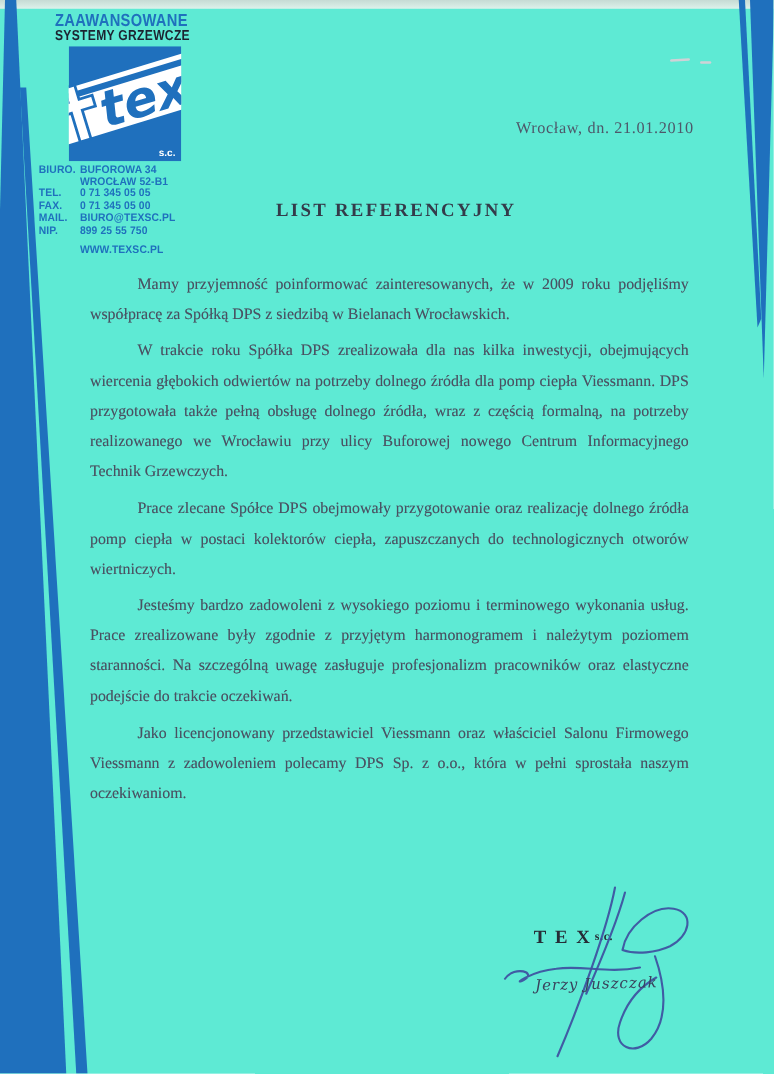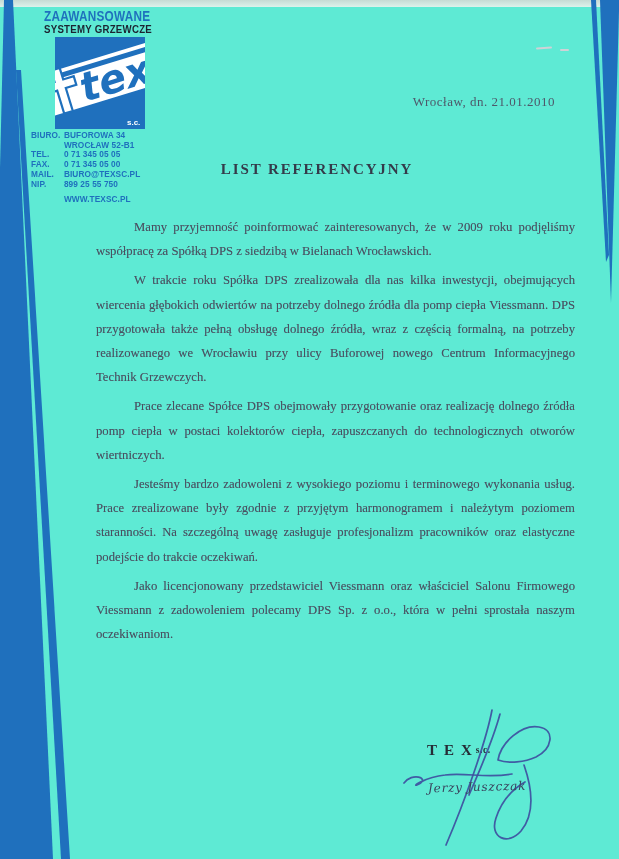--- a/index.html
+++ b/index.html
@@ -55,21 +55,21 @@
     font-family:"Liberation Serif",serif;font-size:13px;letter-spacing:.5px;
     color:#4e586a;
     margin-top:28px;
   }
   .title{
     position:absolute;top:161px;left:78px;width:478px;text-align:center;
     font-family:"Liberation Serif",serif;font-weight:bold;font-size:15px;
     letter-spacing:1.9px;color:#343b4a;
   }
   .letter-body{
-    position:absolute;top:215px;left:96px;width:479px;
+    position:absolute;top:215px;left:72px;width:479px;
     font-family:"Liberation Serif",serif;font-size:12.7px;line-height:24.2px;
     color:var(--body-text,#4a5162);text-align:justify;
     text-shadow:0 0 .4px rgba(74,81,98,.45);
   }
   .letter-body p{margin:0 0 5px 0;text-indent:38px;}
 
   
   .stamp{
     position:absolute;left:427px;top:742px;
     font-family:"Liberation Serif",serif;font-weight:bold;font-size:15px;

